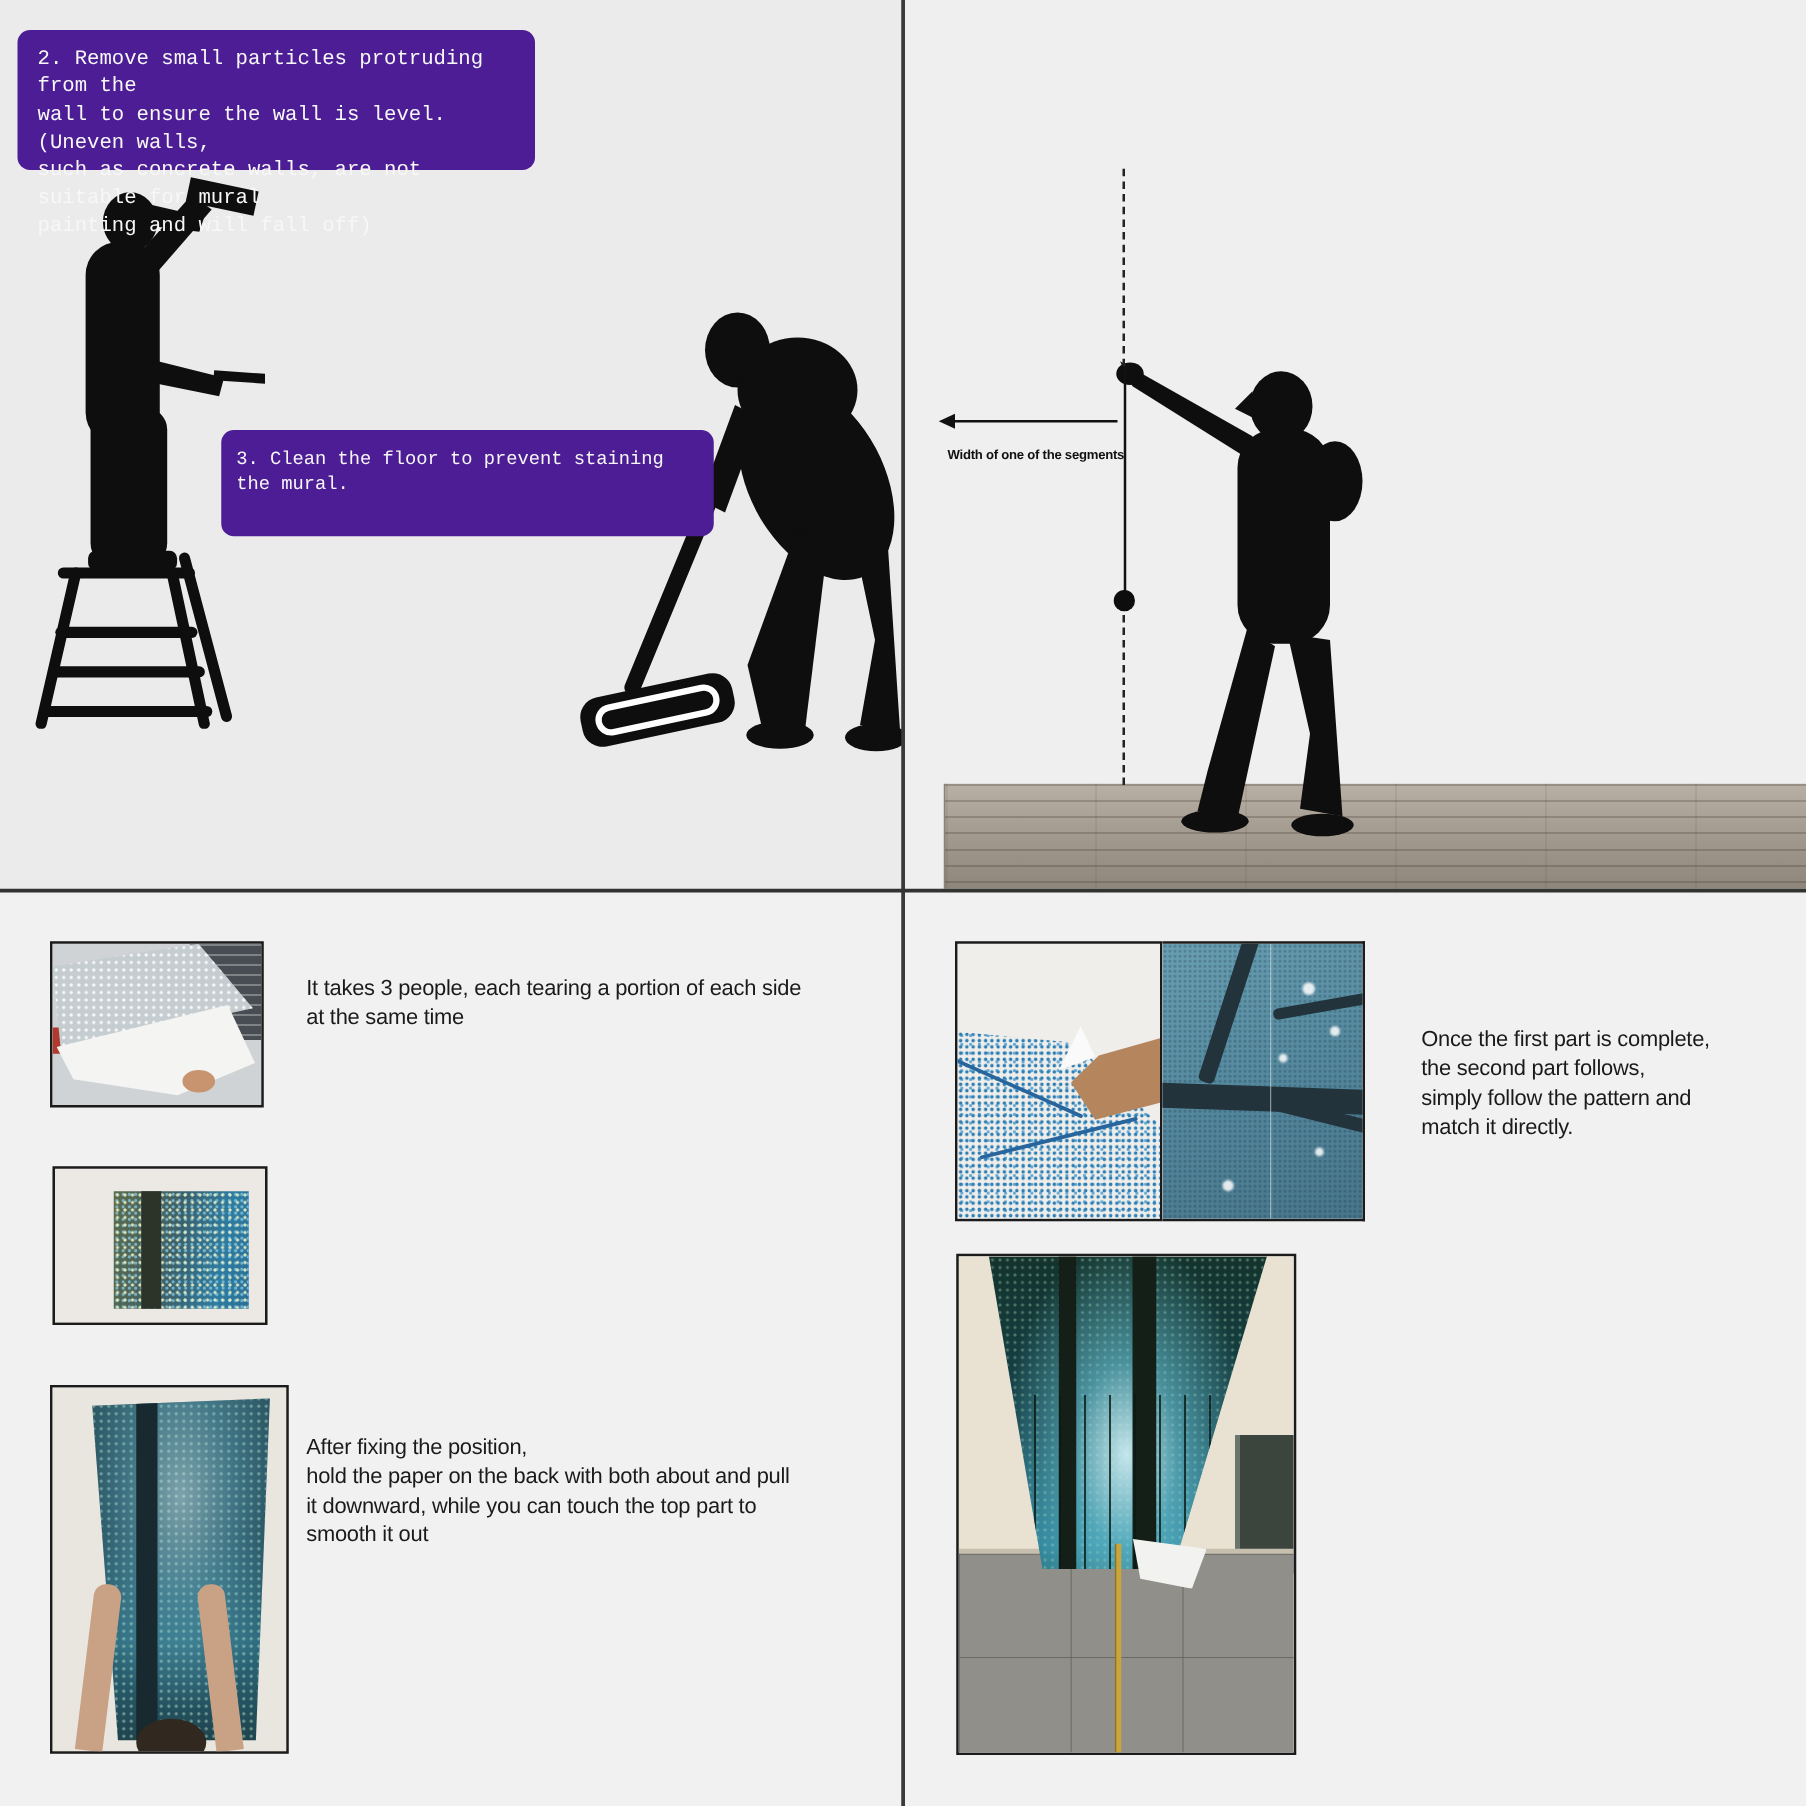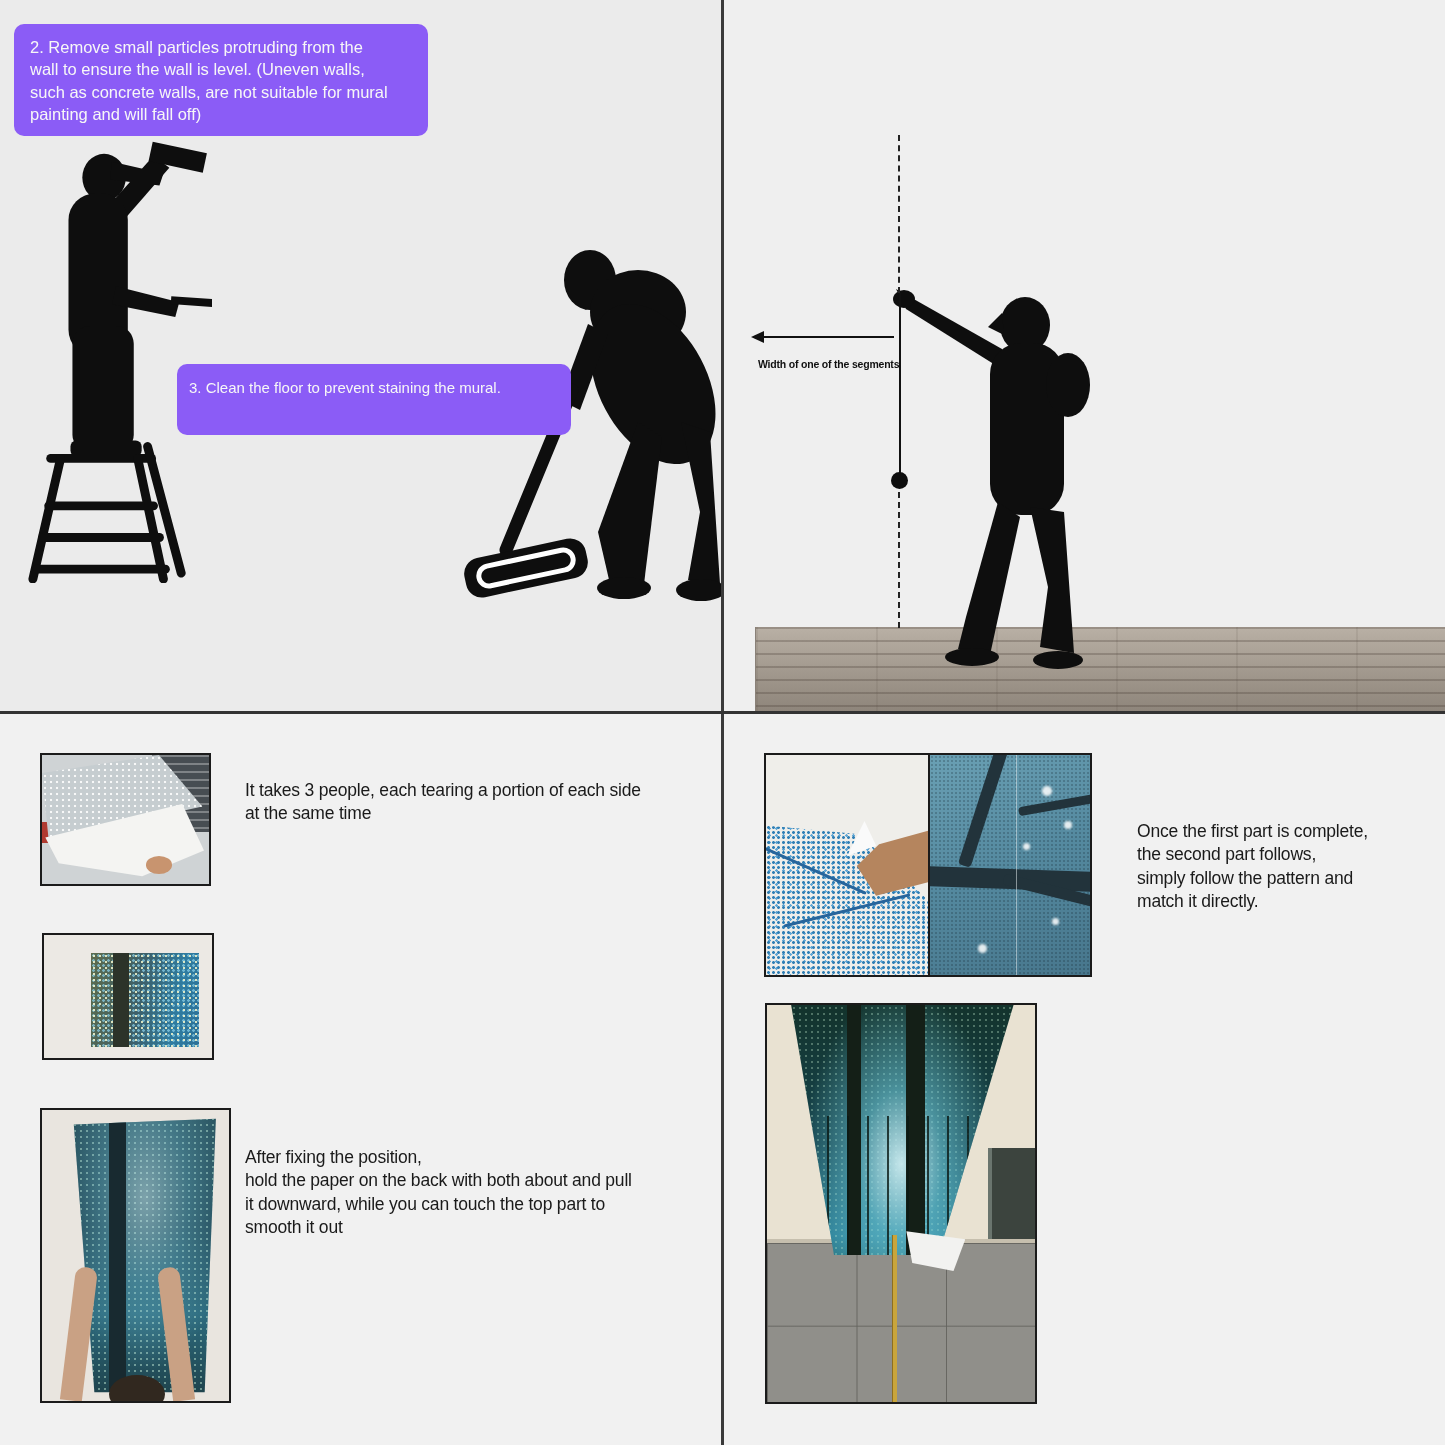--- a/index.html
+++ b/index.html
@@ -6,24 +6,24 @@
   body{font-family:"Liberation Sans", sans-serif; background:#ededed;}
   #canvas{position:relative;width:1445px;height:1445px;overflow:hidden;background:#ededed;}
   .quad{position:absolute;}
   #quad-tl{left:0;top:0;width:723px;height:713px;background:#ebebeb;}
   #quad-tr{left:723px;top:0;width:722px;height:713px;background:#efefef;}
   #quad-bl{left:0;top:713px;width:723px;height:732px;background:#f1f1f1;}
   #quad-br{left:723px;top:713px;width:722px;height:732px;background:#f1f1f1;}
   .divider-v{position:absolute;left:721px;top:0;width:3px;height:1445px;background:#3a3a3a;z-index:40;}
   .divider-h{position:absolute;left:0;top:711px;width:1445px;height:3px;background:#333;z-index:40;}
 
-  .step-box{position:absolute;background:#8b5cf6;border-radius:10px;color:#f7f7f7;
-            box-sizing:border-box;white-space:pre-line;z-index:5;}
+  .step-box{position:absolute;background:#4c1d95;border-radius:10px;color:#f7f7f7;
+            box-sizing:border-box;white-space:pre-line;z-index:5;font-family:Liberation Mono, monospace;}
   #box2{left:14px;top:24px;width:414px;height:112px;font-size:16.5px;line-height:1.35;padding:12px 16px;}
-  #box3{left:177px;top:364px;width:394px;height:71px;font-size:15px;line-height:1.35;padding:14px 12px;}
+  #box3{left:177px;top:344px;width:394px;height:85px;font-size:15px;line-height:1.35;padding:14px 12px;}
   #box4{left:955px;top:161px;width:467px;height:111px;font-size:13.5px;line-height:1.4;padding:12px 14px;}
 
   .sil{position:absolute;z-index:2;}
   .caption{position:absolute;color:#1a1a1a;font-size:17.5px;line-height:1.34;white-space:pre-line;letter-spacing:-0.2px;}
 
   
   .plumb-dash{position:absolute;width:0;border-left:2px dashed #222;z-index:3;}
   .plumb-solid{position:absolute;width:2px;background:#111;z-index:3;}
   .plumb-bob{position:absolute;width:17px;height:17px;border-radius:50%;background:#0d0d0d;z-index:3;}
   .arrow-line{position:absolute;height:2px;background:#111;z-index:3;}

